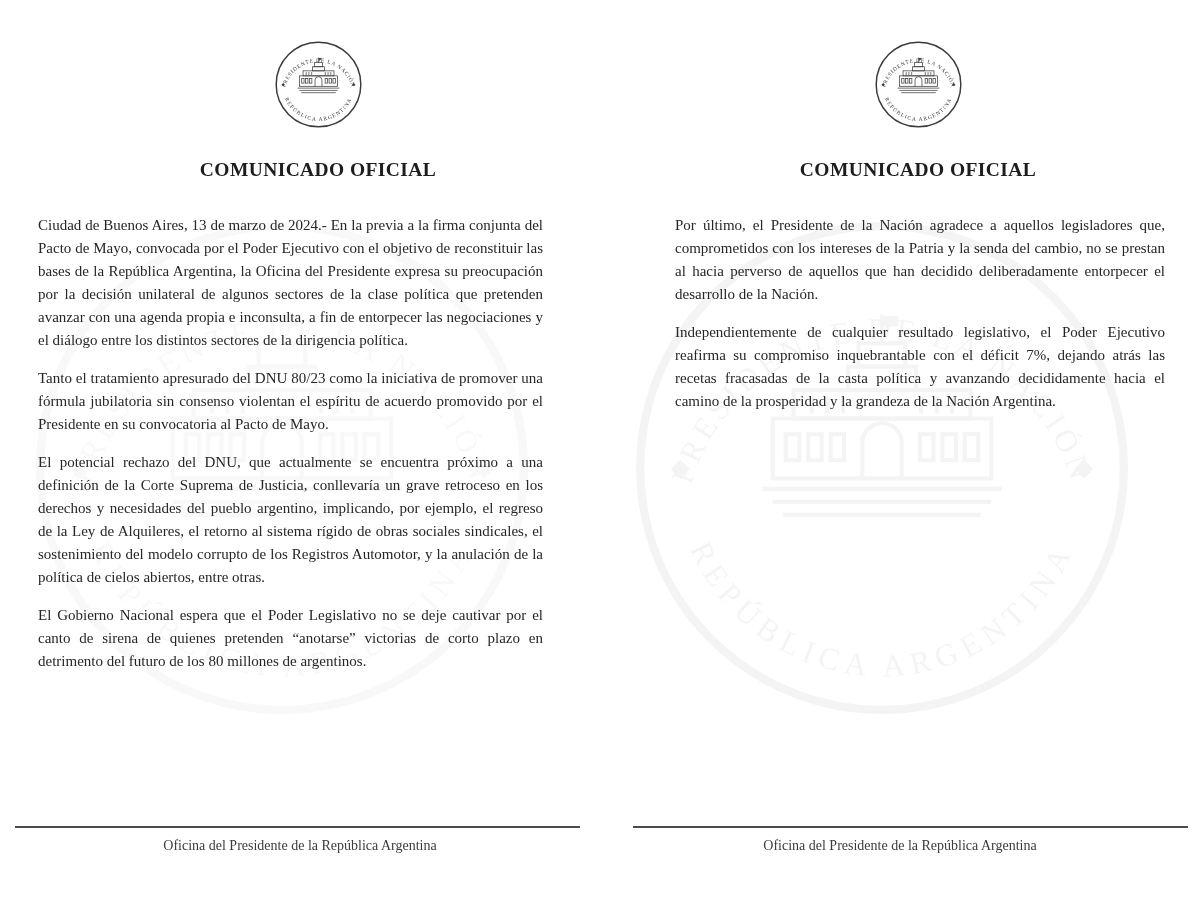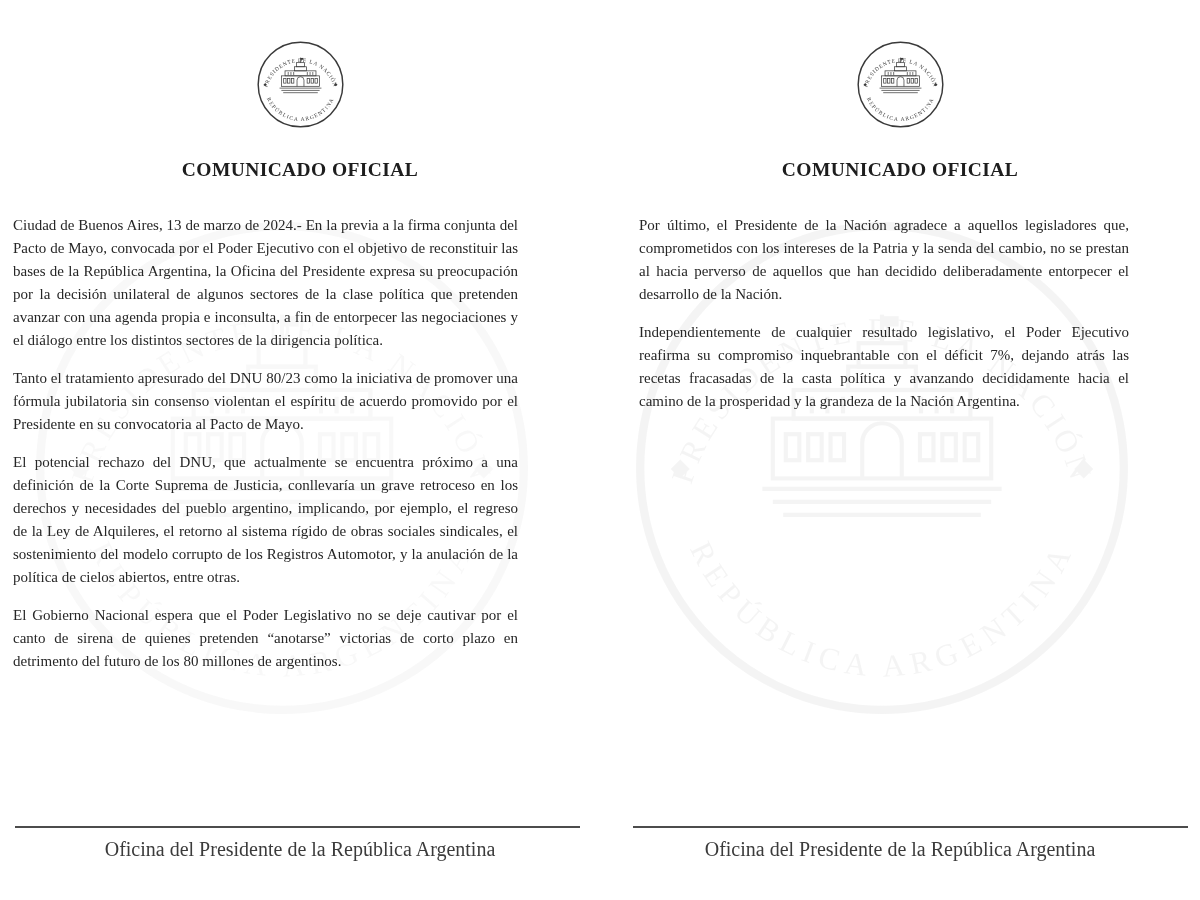--- a/index.html
+++ b/index.html
@@ -14,20 +14,21 @@
     height: 900px;
     background: #ffffff;
     display: flex;
     overflow: hidden;
   }
   .page {
     position: relative;
     width: 600px;
     height: 900px;
     overflow: hidden;
+    padding-left: 36px;
   }
   .page-inner { position: relative; z-index: 1; }
 
   .seal-row {
     display: flex;
     justify-content: center;
     padding-top: 39px;
   }
   .seal { width: 91px; height: 91px; }
 
@@ -41,37 +42,37 @@
     line-height: 23px;
   }
 
   .content {
     margin-top: 33px;
     color: #262626;
     font-size: 15px;
     line-height: 23px;
     text-align: justify;
   }
-  .page-left  .content { margin-left: 13px; width: 505px; }
+  .page-left  .content { margin-left: 2px; width: 505px; }
   .page-right .content { margin-left: 39px; width: 490px; }
   .content p { margin: 0 0 15px 0; }
 
   .footer {
     position: absolute;
     left: 0; right: 0;
     top: 826px;
     z-index: 1;
   }
   .footer-rule { border-top: 2px solid #4c4c4c; height: 0; }
   .page-left  .footer-rule { margin: 0 20px 0 15px; }
   .page-right .footer-rule { margin: 0 12px 0 33px; }
   .footer-text {
     margin-top: 10px;
     text-align: center;
-    font-size: 20px;
+    font-size: 14px;
     color: #3b3b3b;
   }
 
   .watermark {
     position: absolute;
     top: 208px;
     left: 22px;
     width: 520px;
     height: 520px;
     opacity: 0.05;

